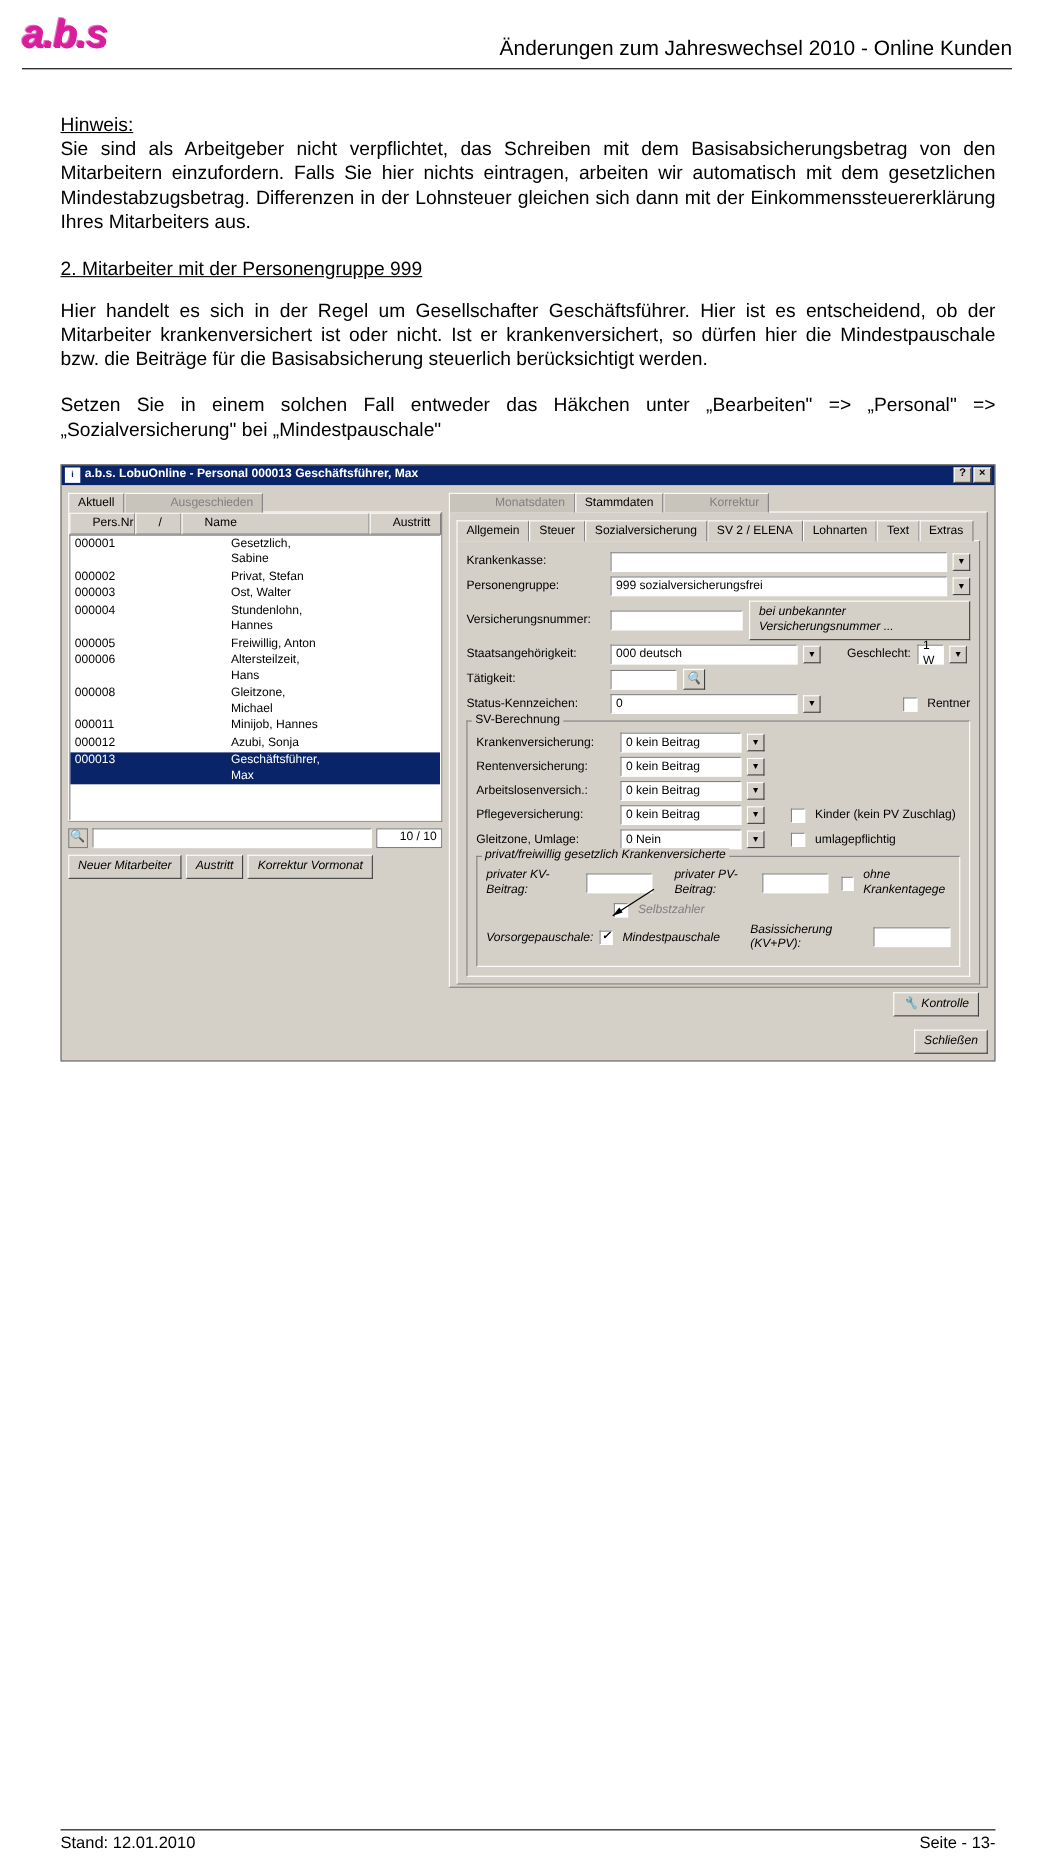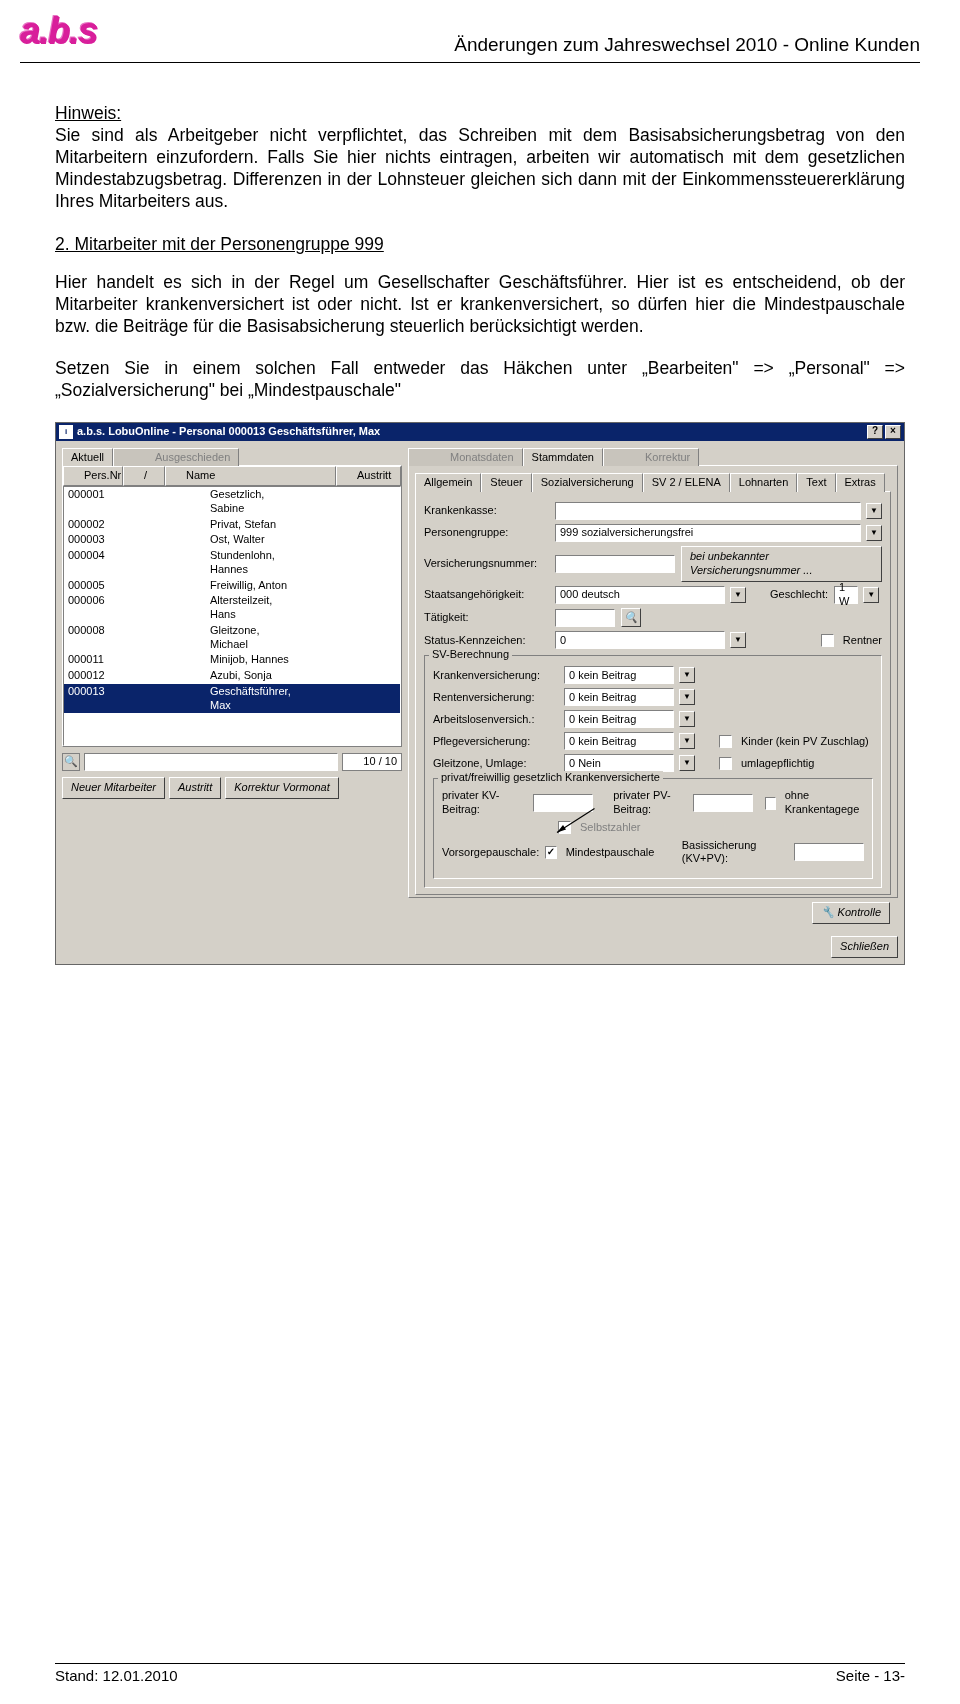--- a/index.html
+++ b/index.html
@@ -452,21 +452,21 @@
               </div>
               <div class="form-row">
                 <div class="form-label">Gleitzone, Umlage:</div>
                 <div class="win-input narrow" style="width:110px">0 Nein</div>
                 <div class="dd-arrow">▼</div>
                 <div style="width:12px"></div>
                 <span class="chk"></span>
                 <span>umlagepflichtig</span>
               </div>
 
-              <div class="fieldset" style="position:relative;">
+              <div class="fieldset" style="position:relative;font-style:italic;">
                 <div class="fieldset-legend">privat/freiwillig gesetzlich Krankenversicherte</div>
                 <div class="form-row">
                   <div class="form-label" style="width:110px">privater KV-Beitrag:</div>
                   <div class="win-input narrow" style="width:60px"></div>
                   <div style="width:10px"></div>
                   <div>privater PV-Beitrag:</div>
                   <div class="win-input narrow" style="width:60px"></div>
                   <div style="flex:1"></div>
                   <span class="chk"></span>
                   <span>ohne Krankentagege</span>

